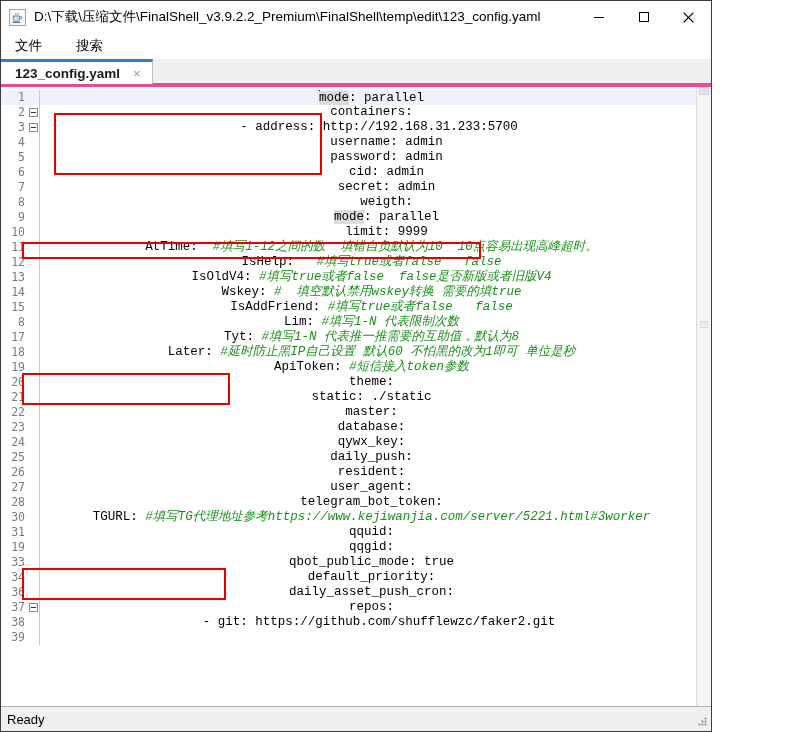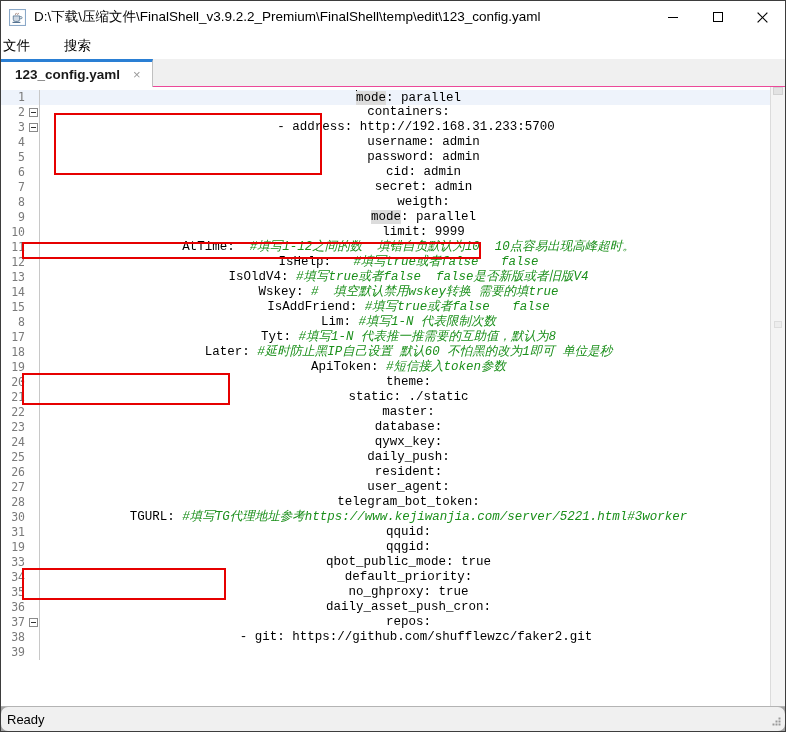--- a/index.html
+++ b/index.html
@@ -6,21 +6,21 @@
 
   html, body {
     width: 786px;
     height: 732px;
     background: #ffffff;
     font-family: "Liberation Sans", sans-serif;
     overflow: hidden;
   }
 
   #app {
-    width: 786px;
+    width: 712px;
     height: 732px;
     background: #a3a3a3;
     border: 1px solid #3d3d3d;
     display: flex;
     flex-direction: column;
     position: relative;
   }
 
   
   .titlebar {
@@ -63,38 +63,39 @@
     cursor: default;
   }
 
   
   .menubar {
     height: 26px;
     min-height: 26px;
     background: #ffffff;
     display: flex;
     align-items: center;
+    padding-left: 12px;
   }
   .menu-item {
     font-size: 13.5px;
     color: #000000;
     padding: 2px 14px 2px 2px;
     margin-right: 18px;
     cursor: default;
     white-space: nowrap;
   }
 
   
   .tabbar {
     height: 28px;
     min-height: 28px;
     background: #f0f0f0;
     display: flex;
     align-items: stretch;
-    border-bottom: 1px solid #ec4899;
+    border-bottom: 4px solid #ec4899;
   }
   .tab {
     background: #ffffff;
     border-top: 3px solid #2a7fd4;
     border-right: 1px solid #c0c0c0;
     display: flex;
     align-items: center;
     padding: 0 8px 0 14px;
     cursor: default;
     position: relative;
@@ -249,21 +250,20 @@
 
   
   .statusbar {
     height: 24px;
     min-height: 24px;
     background: #f0f0f0;
     display: flex;
     align-items: center;
     padding-left: 6px;
     position: relative;
-    border-radius: 7px;
   }
   .status-text {
     font-size: 13px;
     color: #000000;
   }
   .grip {
     position: absolute;
     right: 3px;
     bottom: 3px;
     width: 12px;
@@ -345,21 +345,20 @@
           <div class="line"><span class="gutter-num">24</span><span class="fold-cell"></span><span class="sep"></span><span class="code-text"><span>qywx_key:</span></span></div>
           <div class="line"><span class="gutter-num">25</span><span class="fold-cell"></span><span class="sep"></span><span class="code-text"><span>daily_push:</span></span></div>
           <div class="line"><span class="gutter-num">26</span><span class="fold-cell"></span><span class="sep"></span><span class="code-text"><span>resident:</span></span></div>
           <div class="line"><span class="gutter-num">27</span><span class="fold-cell"></span><span class="sep"></span><span class="code-text"><span>user_agent:</span></span></div>
           <div class="line"><span class="gutter-num">28</span><span class="fold-cell"></span><span class="sep"></span><span class="code-text"><span>telegram_bot_token:</span></span></div>
           <div class="line"><span class="gutter-num">30</span><span class="fold-cell"></span><span class="sep"></span><span class="code-text"><span>TGURL: </span><span class="cm">#填写TG代理地址参考https://www.kejiwanjia.com/server/5221.html#3worker</span></span></div>
           <div class="line"><span class="gutter-num">31</span><span class="fold-cell"></span><span class="sep"></span><span class="code-text"><span>qquid:</span></span></div>
           <div class="line"><span class="gutter-num">19</span><span class="fold-cell"></span><span class="sep"></span><span class="code-text"><span>qqgid:</span></span></div>
           <div class="line"><span class="gutter-num">33</span><span class="fold-cell"></span><span class="sep"></span><span class="code-text"><span>qbot_public_mode: true</span></span></div>
           <div class="line"><span class="gutter-num">34</span><span class="fold-cell"></span><span class="sep"></span><span class="code-text"><span>default_priority:</span></span></div>
-          <div class="line"><span class="gutter-num">35</span><span class="fold-cell"></span><span class="sep"></span><span class="code-text"><span>no_ghproxy: true</span></span></div>
           <div class="line"><span class="gutter-num">36</span><span class="fold-cell"></span><span class="sep"></span><span class="code-text"><span>daily_asset_push_cron:</span></span></div>
           <div class="line"><span class="gutter-num">37</span><span class="fold-cell"><span class="fold-box"></span></span><span class="sep"></span><span class="code-text"><span>repos:</span></span></div>
           <div class="line"><span class="gutter-num">38</span><span class="fold-cell"></span><span class="sep"></span><span class="code-text"><span>  - git: https://github.com/shufflewzc/faker2.git</span></span></div>
           <div class="line"><span class="gutter-num">39</span><span class="fold-cell"></span><span class="sep"></span><span class="code-text"><span></span></span></div>
         </div>
       <div id="annot-layer">
           <div class="annot" style="left: 53px; top: 26px; width: 268px; height: 62px;"></div>
           <div class="annot" style="left: 21px; top: 155px; width: 459px; height: 17px;"></div>
           <div class="annot" style="left: 21px; top: 286px; width: 208px; height: 32px;"></div>
           <div class="annot" style="left: 21px; top: 481px; width: 204px; height: 32px;"></div>

